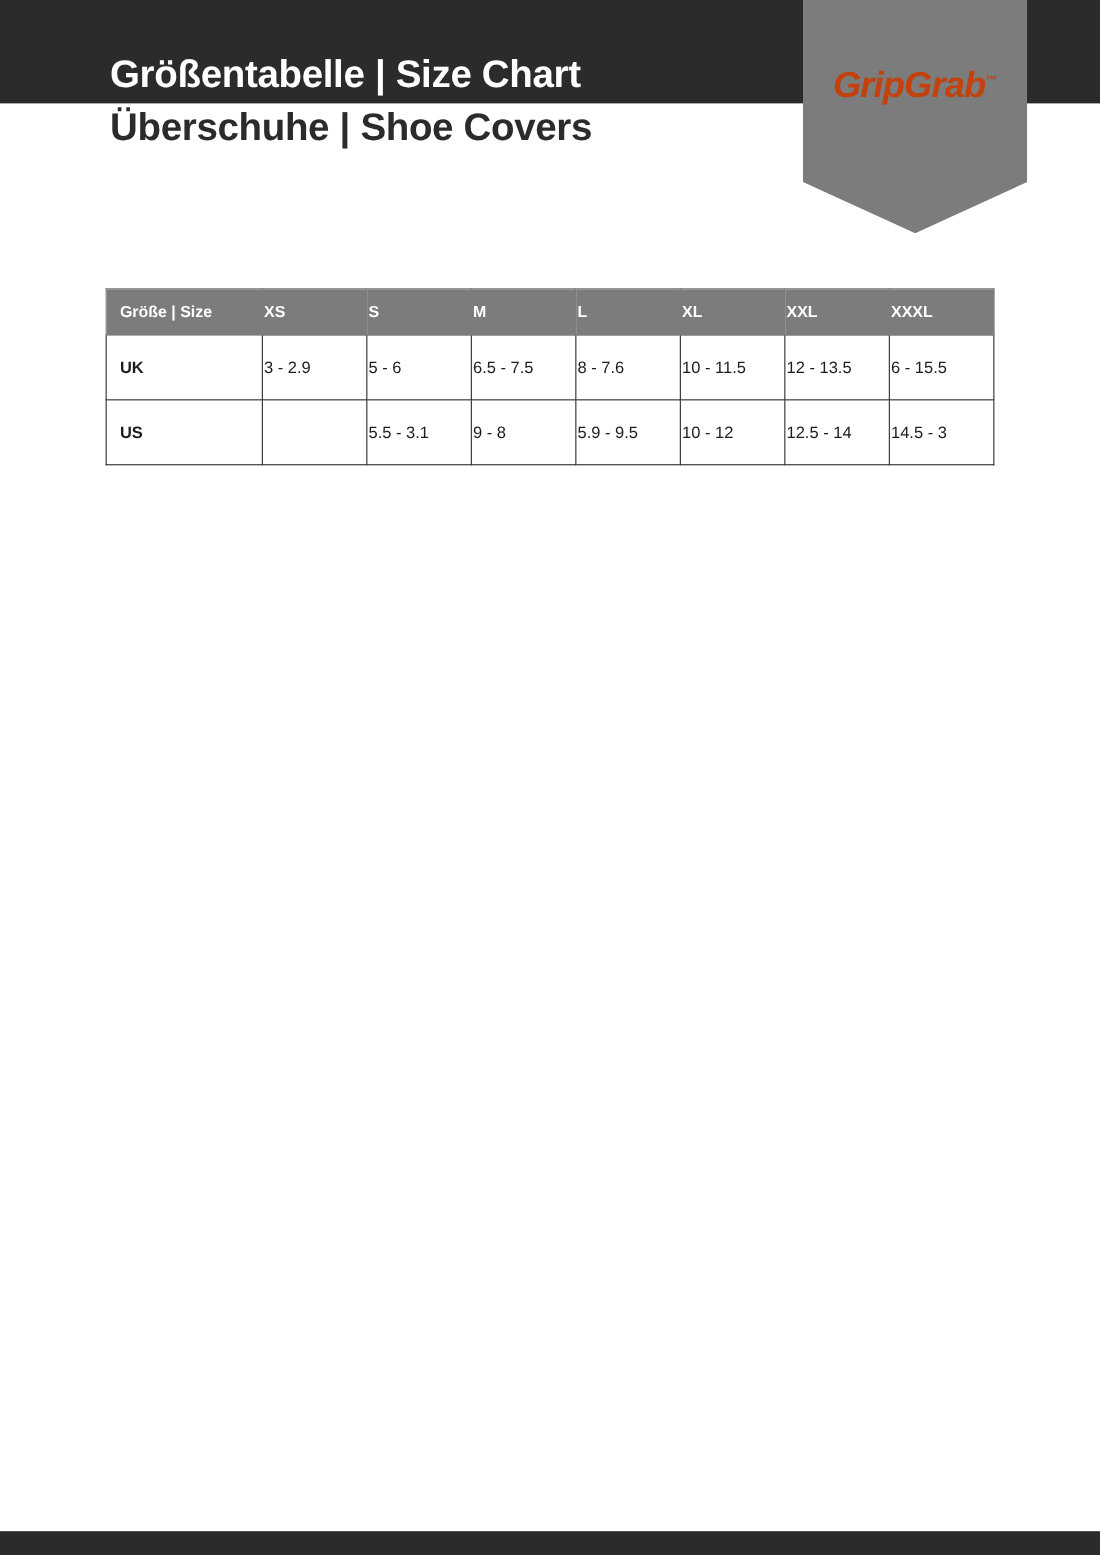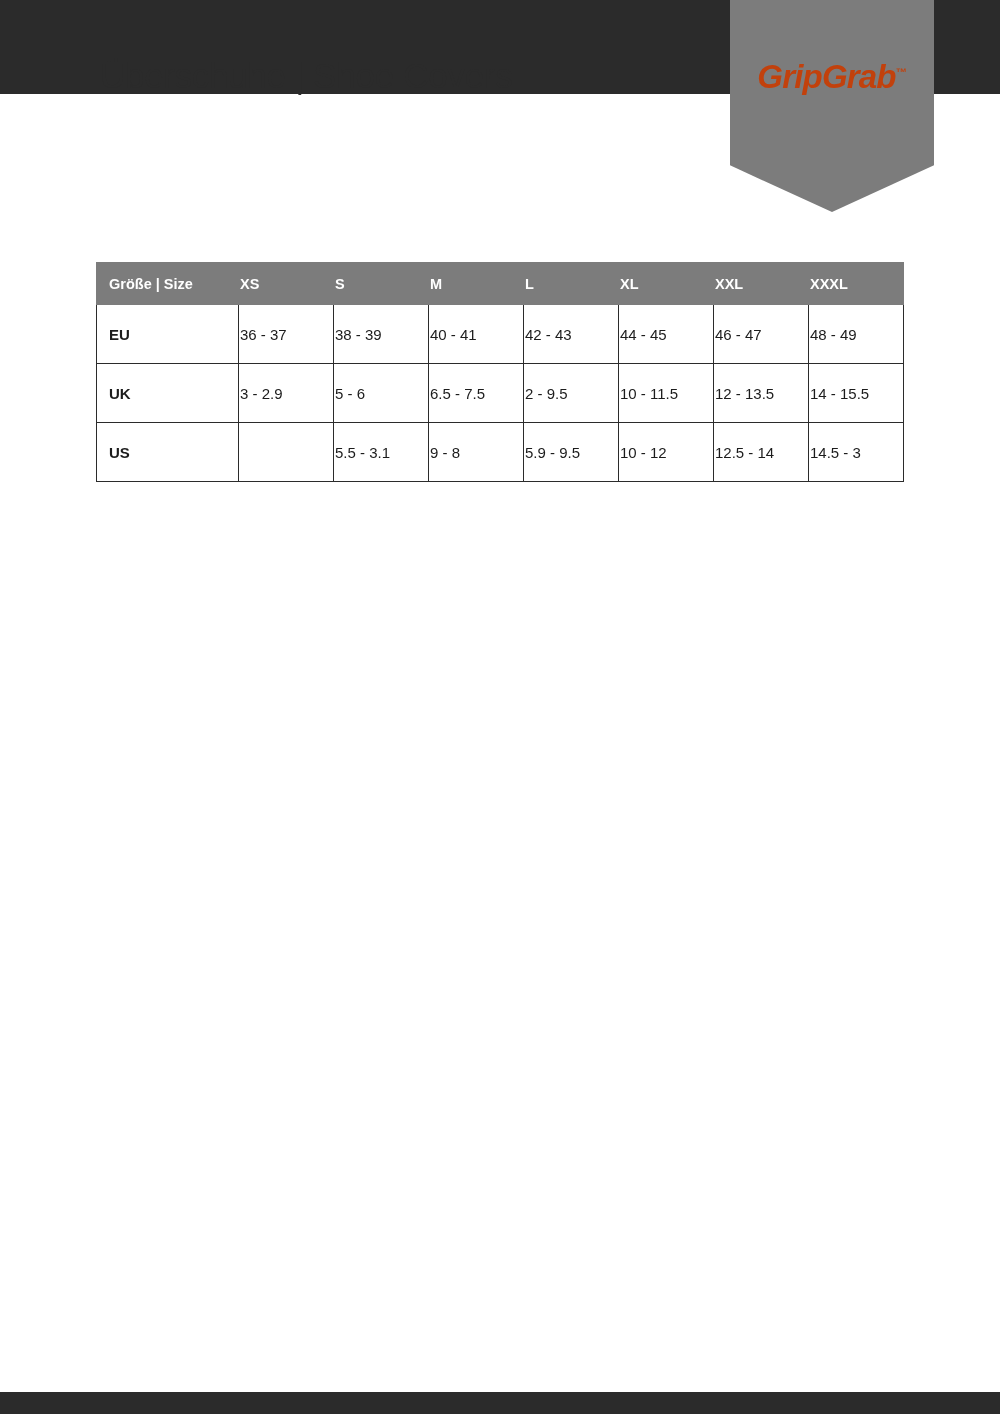--- a/index.html
+++ b/index.html
@@ -32,21 +32,21 @@
   }
   .title-line-1 {
     font-size: 35px;
     font-weight: bold;
     color: #ffffff;
     line-height: 1.15;
     letter-spacing: -0.3px;
   }
   .title-line-2 {
     font-size: 35px;
-    font-weight: normal;
+    font-weight: bold;
     color: #2b2b2b;
     line-height: 1.15;
     letter-spacing: -0.3px;
     margin-top: 8px;
   }
 
   
   .logo-banner {
     position: absolute;
     left: 730px;
@@ -125,20 +125,21 @@
     height: 22px;
     background: #2b2b2b;
   }
 </style>
 </head>
 <body>
 
 <div class="header-bar"></div>
 
 <div class="header-titles">
+  <div class="title-line-1">Größentabelle | Size Chart</div>
   <div class="title-line-2">Überschuhe | Shoe Covers</div>
 </div>
 
 <div class="logo-banner"></div>
 <div class="logo-wordmark">
   <span>GripGrab</span><span class="logo-tm">™</span>
 </div>
 
 <table class="size-table">
   <colgroup>
@@ -158,38 +159,28 @@
       <th>S</th>
       <th>M</th>
       <th>L</th>
       <th>XL</th>
       <th>XXL</th>
       <th>XXXL</th>
     </tr>
   </thead>
   <tbody>
     <tr>
-      <th>EU</th>
-      <td>36 - 37</td>
-      <td>38 - 39</td>
-      <td>40 - 41</td>
-      <td>42 - 43</td>
-      <td>44 - 45</td>
-      <td>46 - 47</td>
-      <td>48 - 49</td>
-    </tr>
-    <tr>
       <th>UK</th>
       <td>3 - 2.9</td>
       <td>5 - 6</td>
       <td>6.5 - 7.5</td>
-      <td>2 - 9.5</td>
+      <td>8 - 7.6</td>
       <td>10 - 11.5</td>
       <td>12 - 13.5</td>
-      <td>14 - 15.5</td>
+      <td>6 - 15.5</td>
     </tr>
     <tr>
       <th>US</th>
       <td></td>
       <td>5.5 - 3.1</td>
       <td>9 - 8</td>
       <td>5.9 - 9.5</td>
       <td>10 - 12</td>
       <td>12.5 - 14</td>
       <td>14.5 - 3</td>

